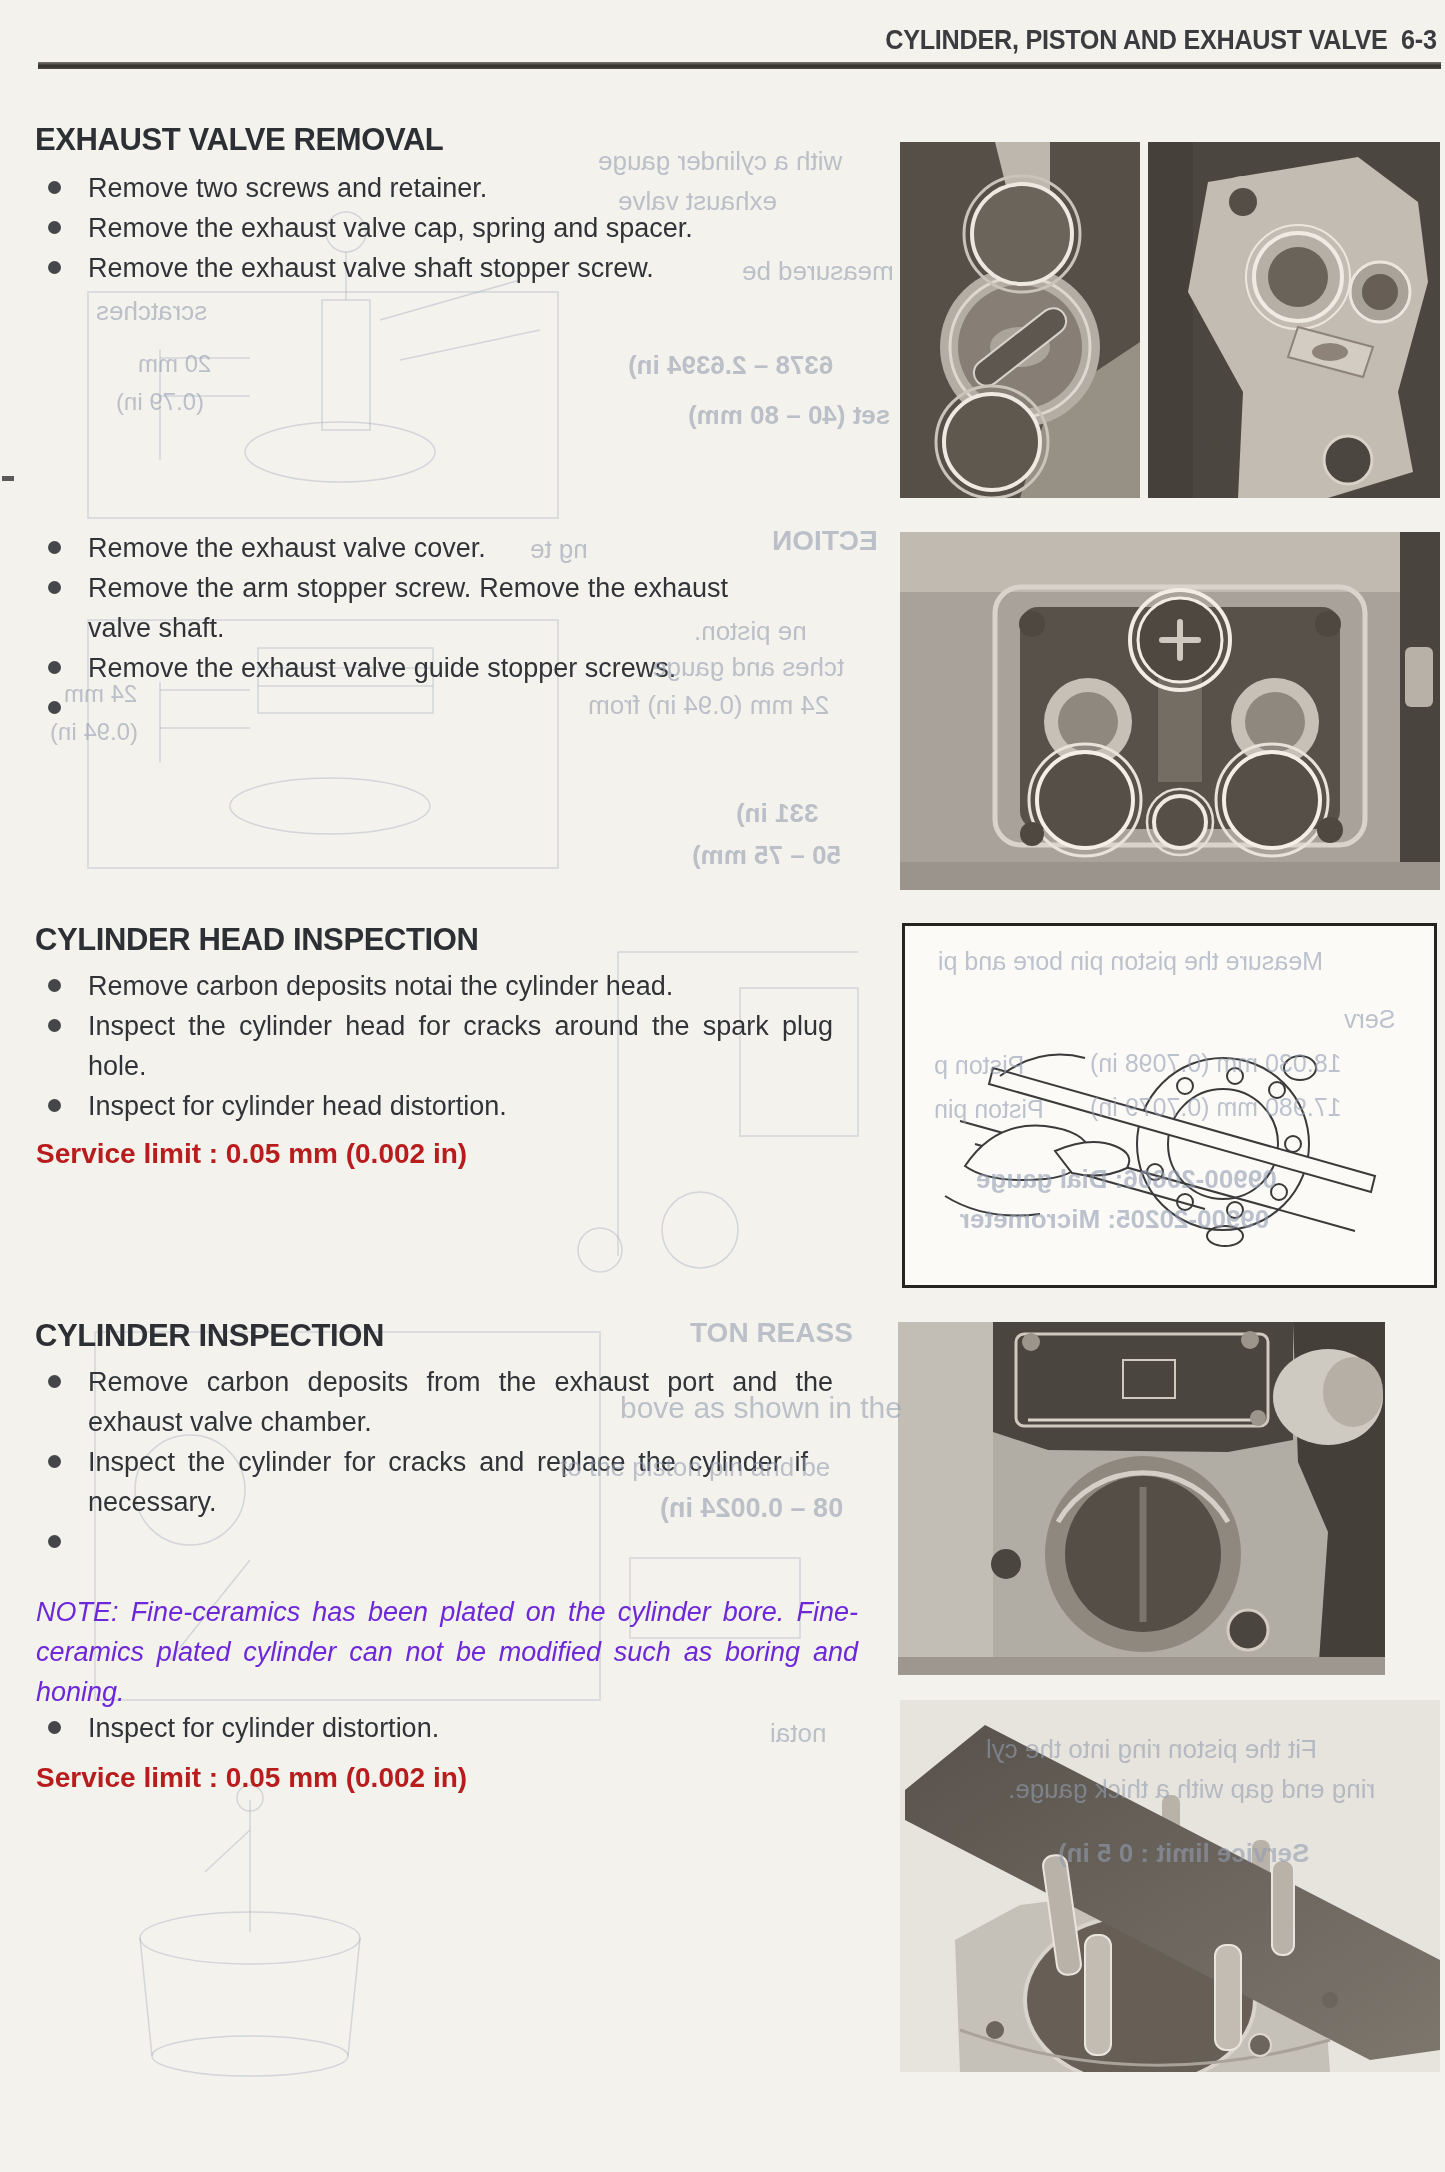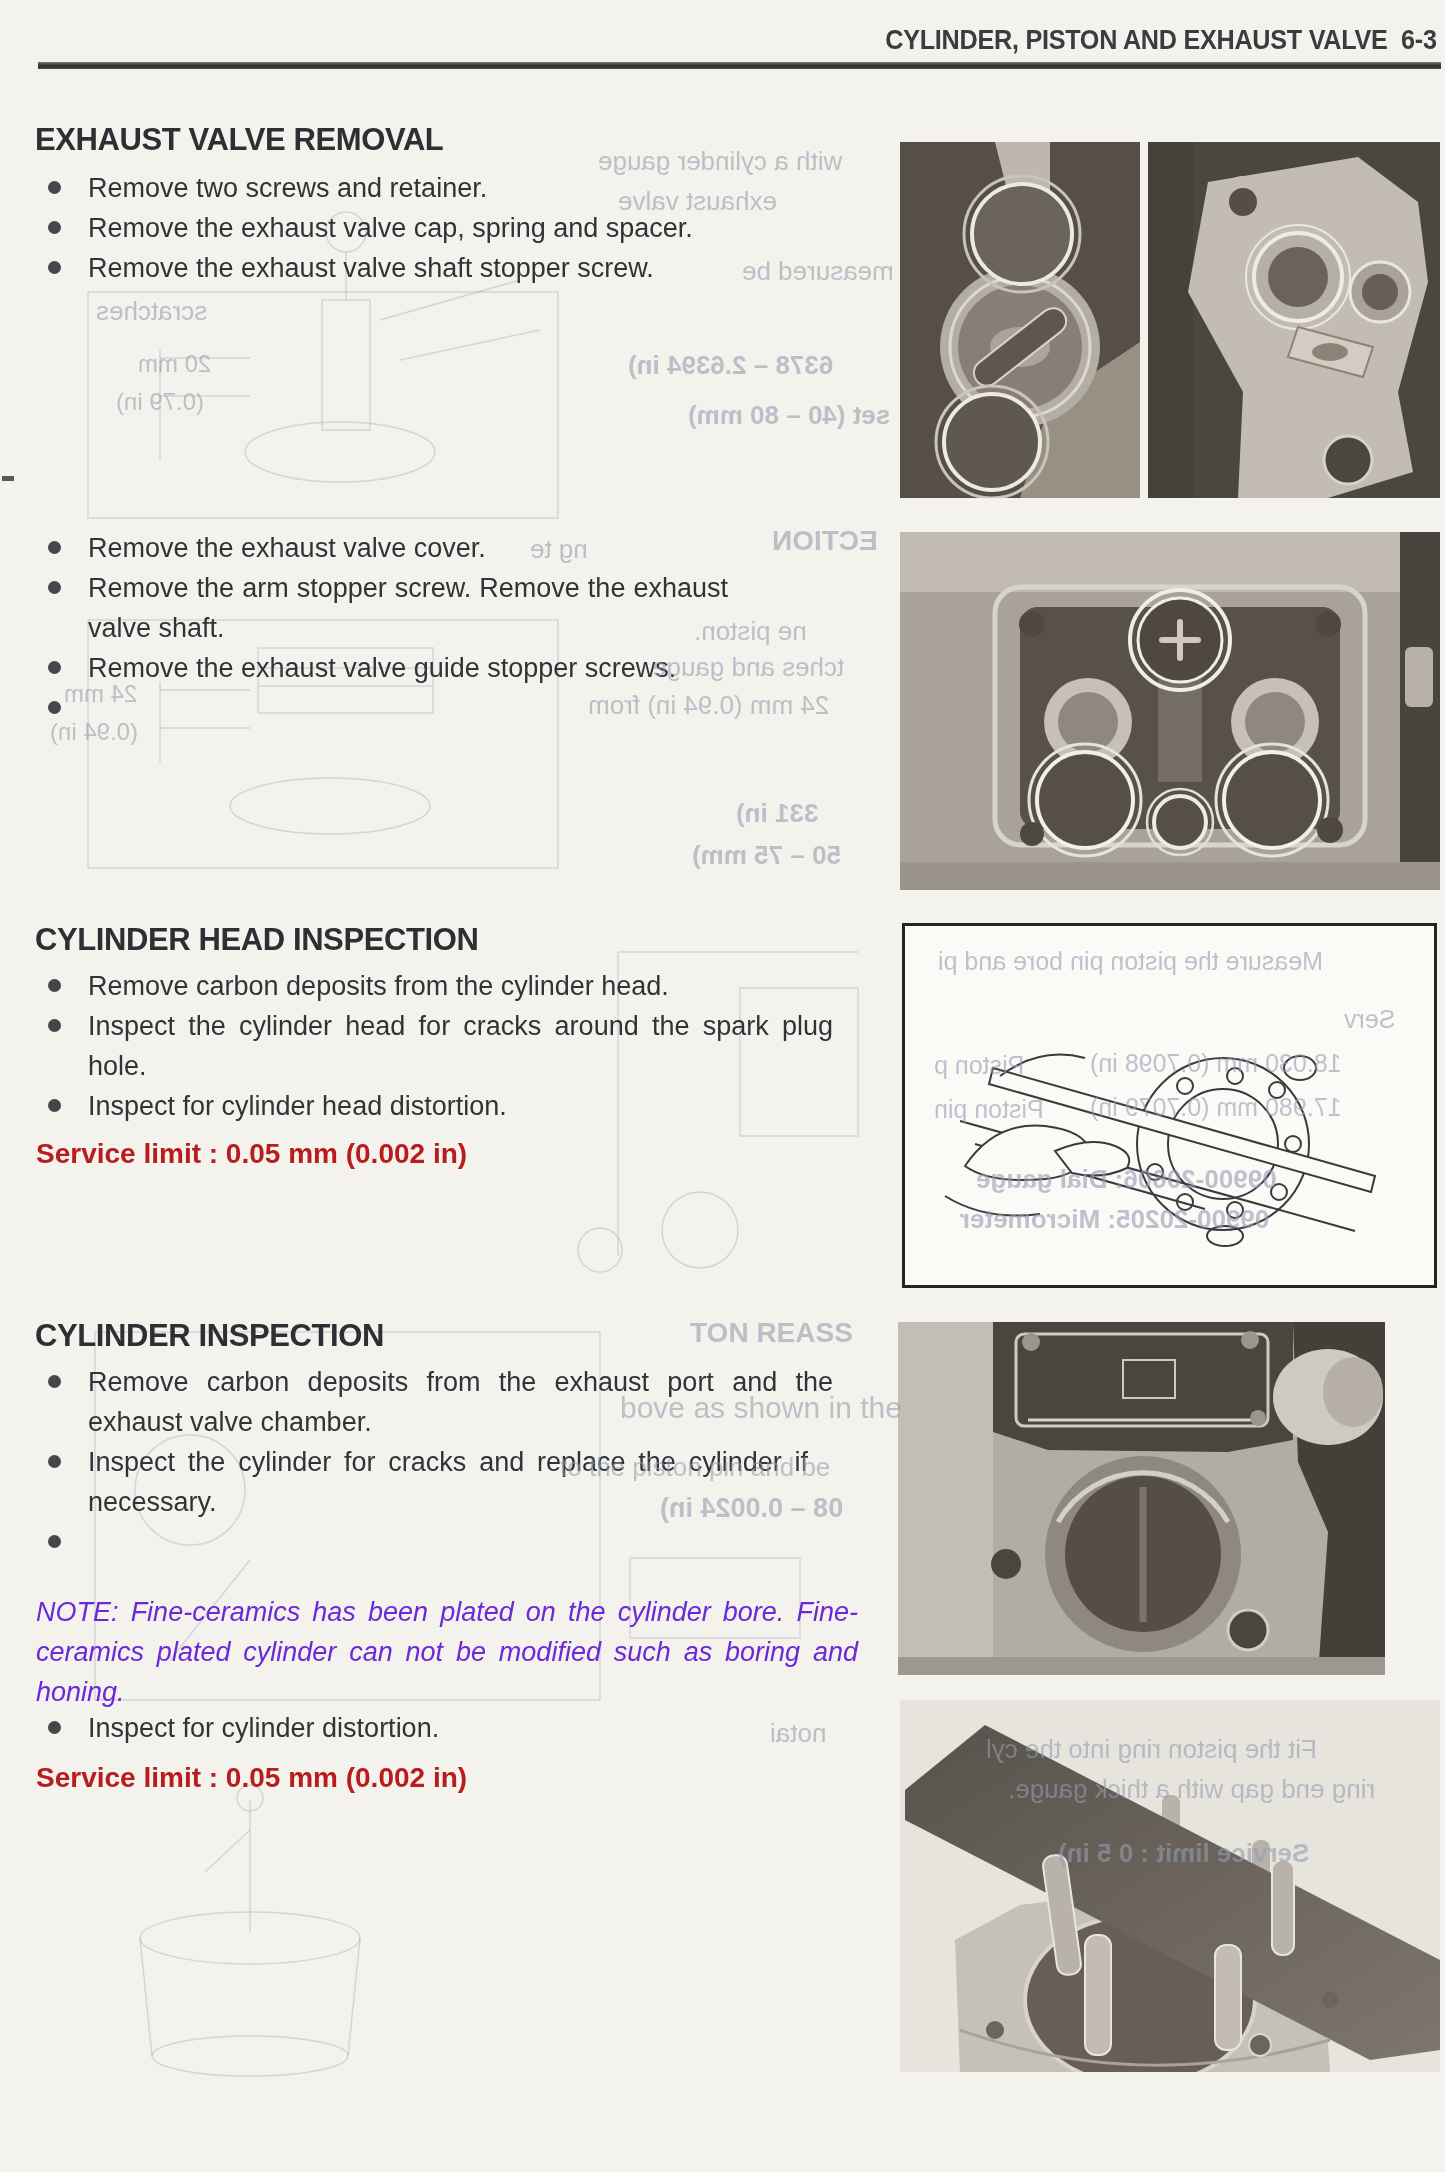--- a/index.html
+++ b/index.html
@@ -116,21 +116,21 @@
       </li>
     <li>
         <span class="dot"></span>
       </li>
   </ul>
 
   <div class="sec-h" style="top:922px;">CYLINDER HEAD INSPECTION</div>
   <ul class="blist" style="top:966px;">
     <li>
         <span class="dot"></span>
-        <span class="btx">Remove carbon deposits from the cylinder head.</span>
+        <span class="btx">Remove carbon deposits notai the cylinder head.</span>
       </li>
     <li>
         <span class="dot"></span>
         <span class="btx">Inspect the cylinder head for cracks around the spark plug hole.</span>
       </li>
     <li>
         <span class="dot"></span>
         <span class="btx">Inspect for cylinder head distortion.</span>
       </li>
   </ul>

